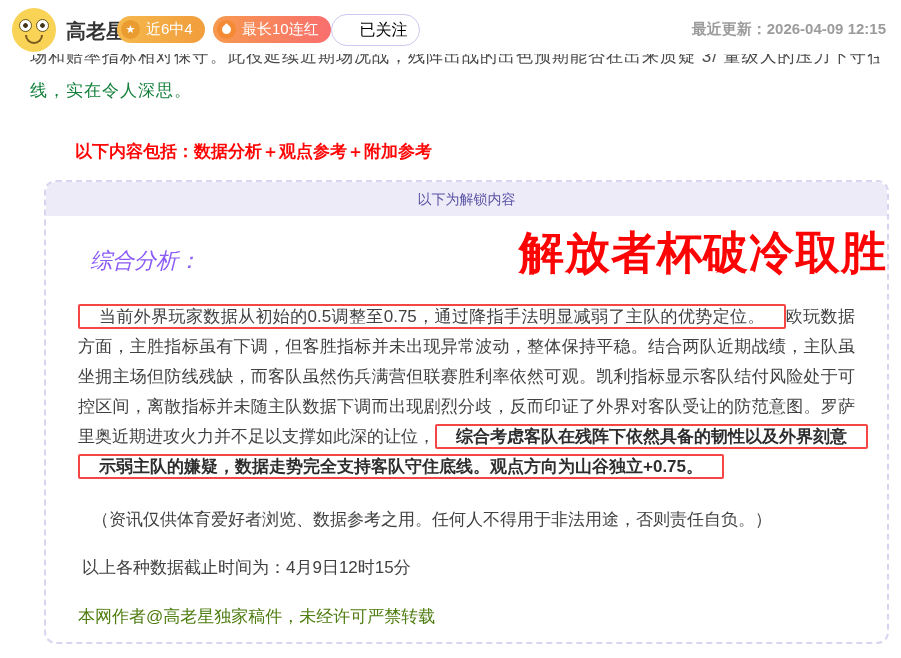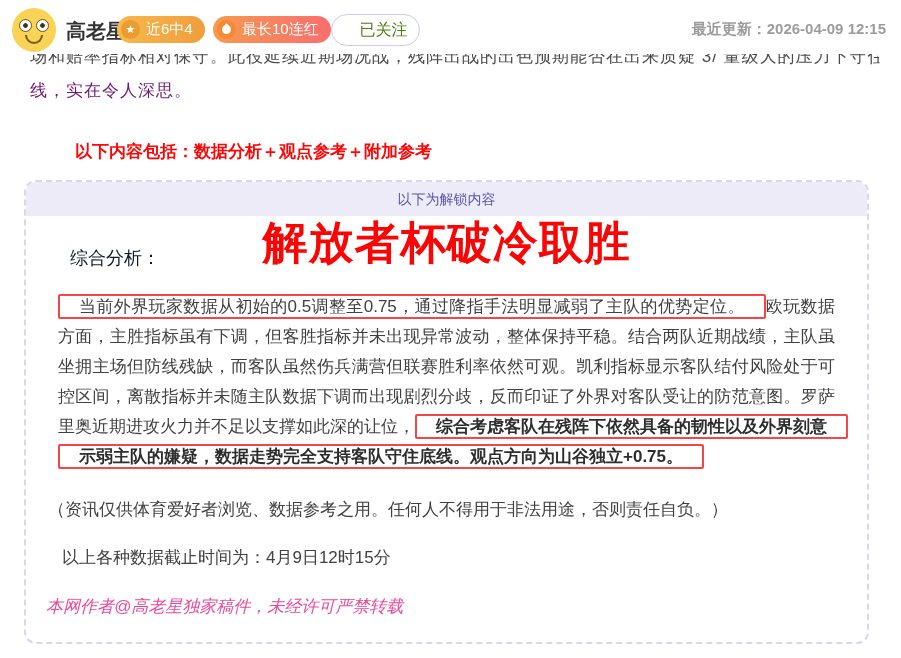--- a/index.html
+++ b/index.html
@@ -38,70 +38,70 @@
   }
   .badge-1 .bicon { background:#eb9c30; }
   .badge-2 .bicon { background:#f58a34; }
   .flame {
     width:9px; height:9px; background:#fff; display:block;
     border-radius:0 50% 50% 50%; transform:rotate(45deg);
   }
   .follow-btn {
     position:absolute; left:331px; top:14px; width:89px; height:32px;
     background:#fff; border:1px solid #cfc8f0; border-radius:17px;
-    color:#4d7c0f; font-size:16px; display:flex; align-items:center; justify-content:center;
+    color:#000000; font-size:16px; display:flex; align-items:center; justify-content:center;
     cursor:pointer; font-family:inherit;padding-left:16px;
   }
   .updated {
     position:absolute; right:15px; top:20px; font-size:15px; color:#9c9c9c;font-weight:bold;
   }
   
   .clip-line {
     position:absolute; left:30px; top:54px; width:850px; height:14px; overflow:hidden;
   }
   .clip-line span {
     display:block; margin-top:-9px; font-size:17px; color:#4a4a4a;
     white-space:nowrap; letter-spacing:1px;
   }
   .line2 {
-    position:absolute; left:30px; top:79px; font-size:17px; color:#701a75; letter-spacing:1px;
+    position:absolute; left:30px; top:79px; font-size:17px; color:#15803d; letter-spacing:1px;
   }
   .includes-note {
     position:absolute; left:75px; top:140px; font-size:17px; font-weight:bold; color:#fe0606;
   }
   
   .unlock-box {
-    position:absolute; left:24px; top:180px; width:845px; height:464px;
+    position:absolute; left:44px; top:180px; width:845px; height:464px;
     border:2px dashed #d9d4f0; border-radius:12px; background:#fff;
   }
   .band {
     height:34px; background:#edebf8; border-radius:10px 10px 0 0;
     text-align:center; line-height:34px; color:#5b55a5; font-size:14px;
   }
   .big-title {
-    text-align:center; font-size:45px; font-weight:bold; color:#fd0404;
-    line-height:1.02; margin-top:4px; letter-spacing:1px;
+    text-align:right; font-size:45px; font-weight:bold; color:#fd0404;
+    line-height:1.02; margin-top:14px; letter-spacing:1px;
   }
   .section-label {
-    position:absolute; left:44px; top:64px; font-size:18px; color:#0f172a;
+    position:absolute; left:44px; top:64px; font-size:22px; color:#8b5cf6;font-style:italic;
   }
   .analysis {
     margin:26px 32px 0 32px; font-size:17px; line-height:30px; color:#404040;
     text-align:justify;
   }
   .hl-box {
     border:2px solid #f54545; border-radius:2px; padding:1px 19px;
   }
   .hl-box.bold {
     font-weight:bold; color:#2d2d2d;
     -webkit-box-decoration-break:clone; box-decoration-break:clone;
   }
-  .disclaimer { margin:26px 32px 0 22px; font-size:17px; color:#414141; }
+  .disclaimer { margin:26px 32px 0 46px; font-size:17px; color:#414141; }
   .cutoff     { margin:25px 32px 0 36px; font-size:17px; color:#414141; }
-  .copyright  { margin:26px 32px 0 20px; font-size:17px; color:#ec4899;font-style:italic; }
+  .copyright  { margin:26px 32px 0 32px; font-size:17px; color:#4d7c0f; }
 </style>
 </head>
 <body>
 
 <div class="page">
 
   <div class="avatar">
     <span class="eye l"></span>
     <span class="eye r"></span>
     <span class="mouth"></span>

